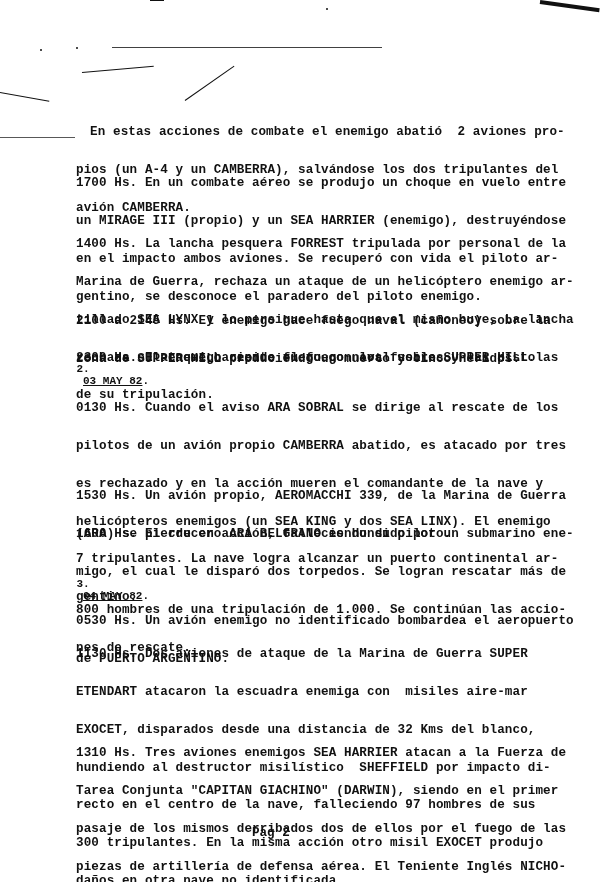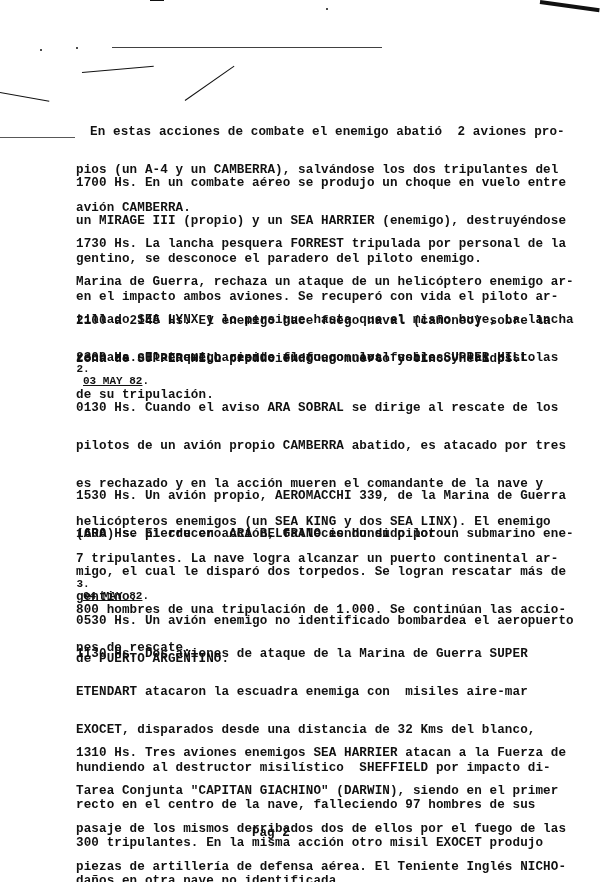--- a/index.html
+++ b/index.html
@@ -42,26 +42,26 @@
 
   <div class="para" style="left:76px;top:101px;">
     <span class="line" style="padding-left:14px">En estas acciones de combate el enemigo abatió  2 aviones pro-</span>
     <span class="line">pios (un A-4 y un CAMBERRA), salvándose los dos tripulantes del</span>
     <span class="line">avión CAMBERRA.</span>
   </div>
 
   <div class="para" style="left:76px;top:152px;">
     <span class="line">1700 Hs. En un combate aéreo se produjo un choque en vuelo entre</span>
     <span class="line">un MIRAGE III (propio) y un SEA HARRIER (enemigo), destruyéndose</span>
+    <span class="line">en el impacto ambos aviones. Se recuperó con vida el piloto ar-</span>
     <span class="line">gentino, se desconoce el paradero del piloto enemigo.</span>
-    <span class="line">en el impacto ambos aviones. Se recuperó con vida el piloto ar-</span>
   </div>
 
   <div class="para" style="left:76px;top:213px;">
-    <span class="line">1730 Hs. La lancha pesquera FORREST tripulada por personal de la</span>
+    <span class="line">1400 Hs. La lancha pesquera FORREST tripulada por personal de la</span>
     <span class="line">Marina de Guerra, rechaza un ataque de un helicóptero enemigo ar-</span>
     <span class="line">tillado SEA LYNX y lo persigue hasta que el mismo huye, La lancha</span>
     <span class="line">rechaza el ataque haciendo fuego con los fusiles y las pistolas</span>
     <span class="line">de su tripulación.</span>
   </div>
 
   <div class="para" style="left:76px;top:290px;">
     <span class="line">2100 a 2145 Hs. El enemigo hace fuego naval (cañoneo) sobre la</span>
     <span class="line">zona de SUPPER HILL produciendo un muerto y cinco heridos.</span>
   </div>

